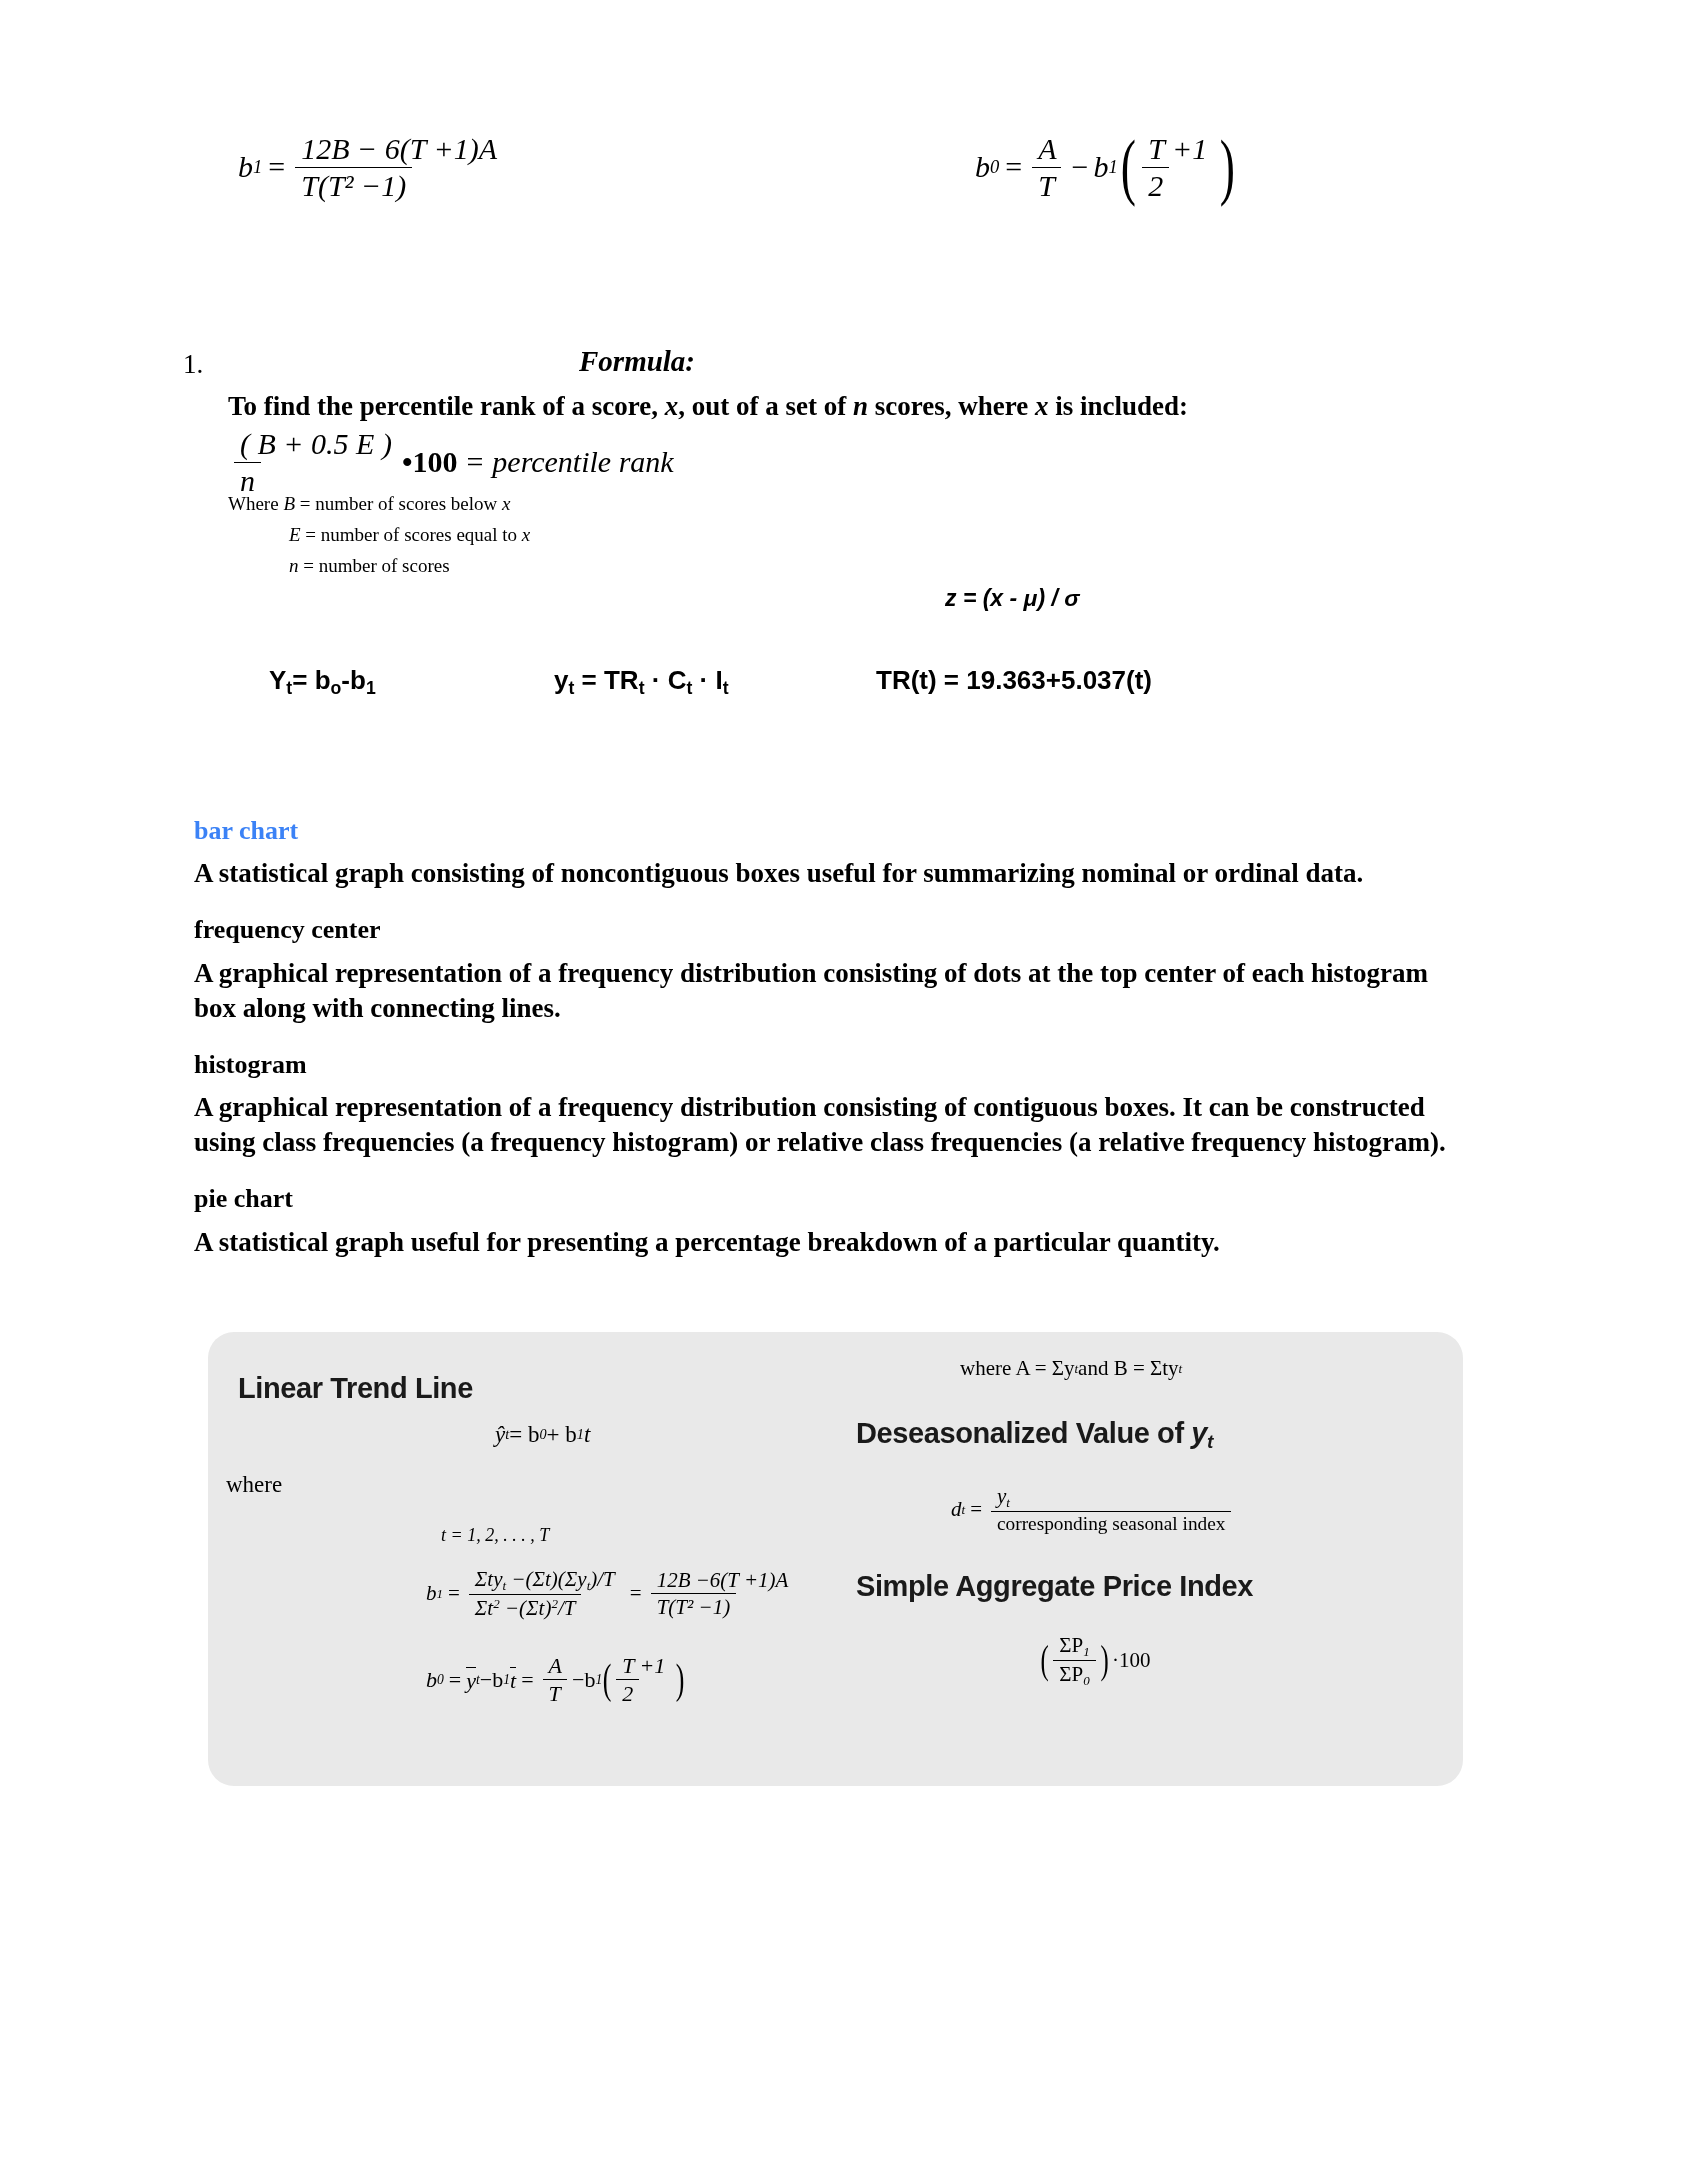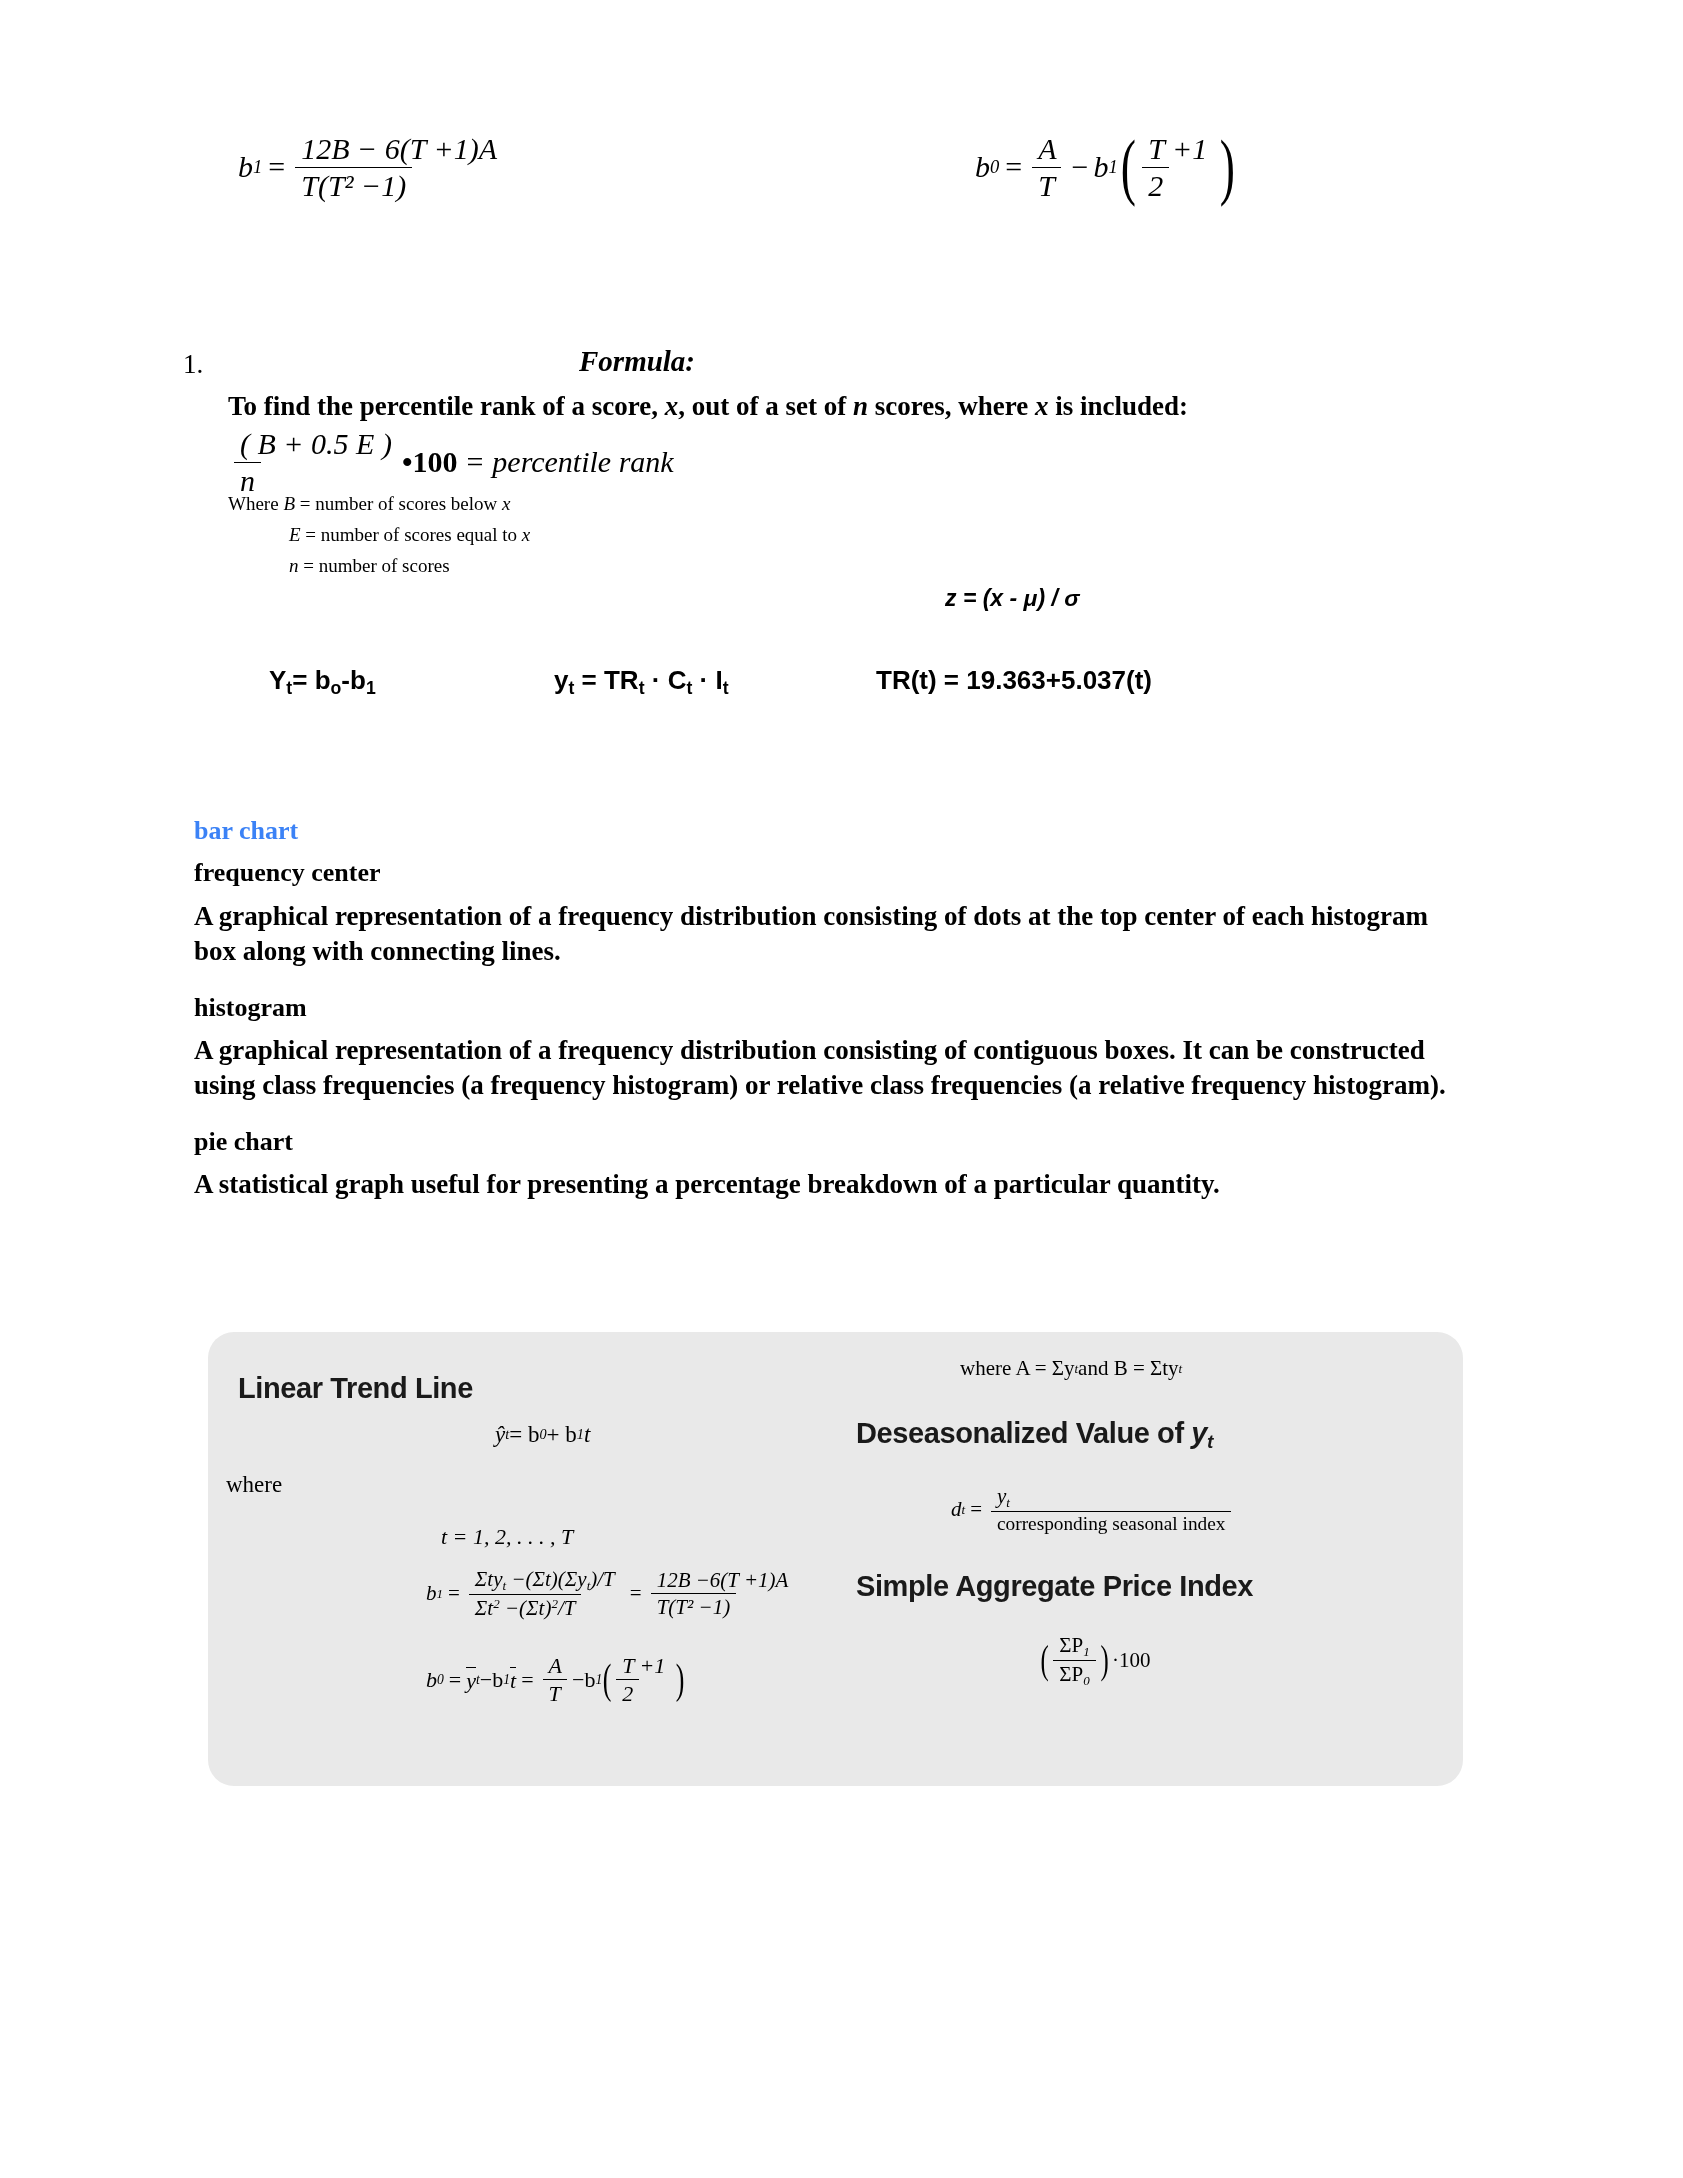--- a/index.html
+++ b/index.html
@@ -173,21 +173,21 @@
     left: 752px; top: 26px;
     font-size: 21px;
     white-space: nowrap;
   }
   .card-where {
     position: absolute;
     left: 18px; top: 141px;
     font-size: 23px;
   }
   #c-eq1 { position: absolute; left: 287px; top: 91px; font-size: 23px; }
-  #c-t   { position: absolute; left: 233px; top: 194px; font-size: 22px; }
+  #c-t   { position: absolute; left: 233px; top: 194px; font-size: 18px; }
   #c-b1  { position: absolute; left: 218px; top: 236px; font-size: 21px; }
   #c-b0  { position: absolute; left: 218px; top: 322px; font-size: 22px; }
   #c-dt  { position: absolute; left: 743px; top: 153px; font-size: 21px; }
   #c-spi { position: absolute; left: 832px; top: 302px; font-size: 21px; }
   .card .frac > .den { border-top-color: #000; }
   .smalltxt { font-style: normal; font-size: .92em; }
 </style>
 </head>
 <body>
 
@@ -263,20 +263,21 @@
     <span class="item" id="sf-1"><span>Y</span><sub>t</sub><span>= b</span><sub>o</sub><span>-b</span><sub>1</sub></span>
 
     <span class="item" id="sf-2"><span>y</span><sub>t</sub><span> = TR</span><sub>t</sub><span> · C</span><sub>t</sub><span> · I</span><sub>t</sub></span>
 
     <span class="item" id="sf-3">TR(t) = 19.363+5.037(t)</span>
   </div>
 
   <div class="glossary">
 
     <p class="term accent">bar chart</p>
+    <p class="definition">A statistical graph consisting of noncontiguous boxes useful for summarizing nominal or ordinal data.</p>
 
     <p class="term">frequency center</p>
     <p class="definition">A graphical representation of a frequency distribution consisting of dots at the top center of each histogram box along with connecting lines.</p>
 
     <p class="term">histogram</p>
     <p class="definition">A graphical representation of a frequency distribution consisting of contiguous boxes. It can be constructed using class frequencies (a frequency histogram) or relative class frequencies (a relative frequency histogram).</p>
 
     <p class="term">pie chart</p>
     <p class="definition">A statistical graph useful for presenting a percentage breakdown of a particular quantity.</p>
   </div>

